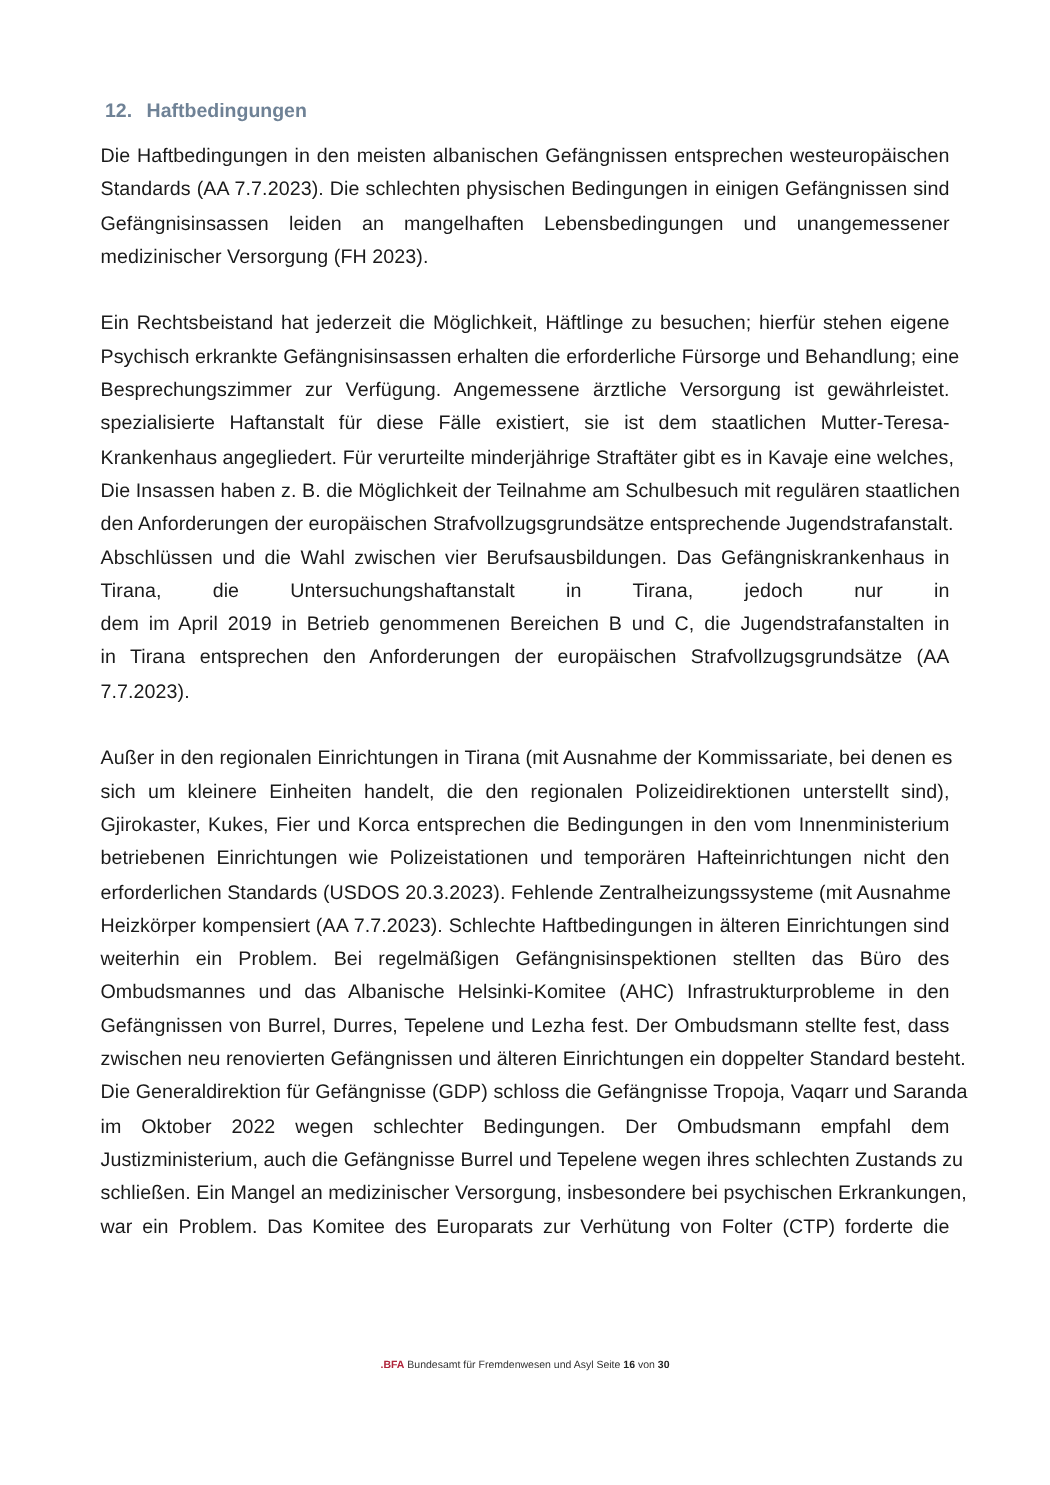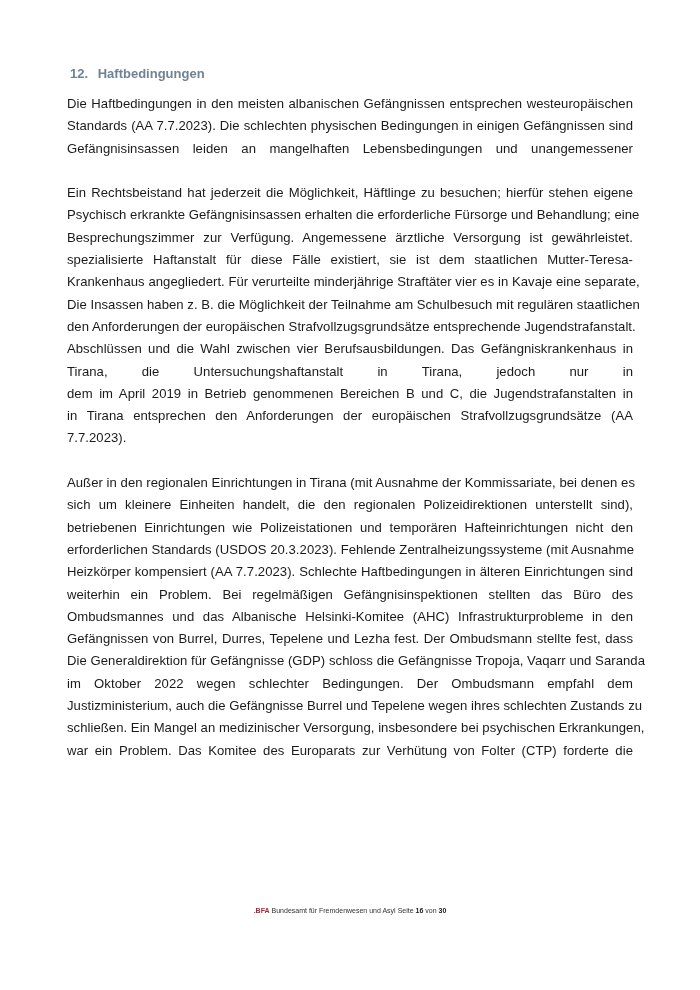--- a/index.html
+++ b/index.html
@@ -72,44 +72,47 @@
   <div class="heading">
     <span class="num">12.</span>
     <span>Haftbedingungen</span>
   </div>
 
   <div id="paragraphs">
       <div class="para">
         <span class="line">Die Haftbedingungen in den meisten albanischen Gefängnissen entsprechen westeuropäischen</span>
         <span class="line">Standards (AA 7.7.2023). Die schlechten physischen Bedingungen in einigen Gefängnissen sind</span>
         <span class="line">Gefängnisinsassen leiden an mangelhaften Lebensbedingungen und unangemessener</span>
+        <span class="line last">medizinischer Versorgung (FH 2023).</span>
       </div>
       <div class="para">
         <span class="line">Ein Rechtsbeistand hat jederzeit die Möglichkeit, Häftlinge zu besuchen; hierfür stehen eigene</span>
         <span class="line">Psychisch erkrankte Gefängnisinsassen erhalten die erforderliche Fürsorge und Behandlung; eine</span>
         <span class="line">Besprechungszimmer zur Verfügung. Angemessene ärztliche Versorgung ist gewährleistet.</span>
         <span class="line">spezialisierte Haftanstalt für diese Fälle existiert, sie ist dem staatlichen Mutter-Teresa-</span>
-        <span class="line">Krankenhaus angegliedert. Für verurteilte minderjährige Straftäter vier es in Kavaje eine separate,</span>
+        <span class="line">Krankenhaus angegliedert. Für verurteilte minderjährige Straftäter gibt es in Kavaje eine welches,</span>
         <span class="line">Die Insassen haben z. B. die Möglichkeit der Teilnahme am Schulbesuch mit regulären staatlichen</span>
         <span class="line">den Anforderungen der europäischen Strafvollzugsgrundsätze entsprechende Jugendstrafanstalt.</span>
         <span class="line">Abschlüssen und die Wahl zwischen vier Berufsausbildungen. Das Gefängniskrankenhaus in</span>
         <span class="line">Tirana, die Untersuchungshaftanstalt in Tirana, jedoch nur in</span>
         <span class="line">dem im April 2019 in Betrieb genommenen Bereichen B und C, die Jugendstrafanstalten in</span>
         <span class="line">in Tirana entsprechen den Anforderungen der europäischen Strafvollzugsgrundsätze (AA</span>
         <span class="line last">7.7.2023).</span>
       </div>
       <div class="para">
         <span class="line">Außer in den regionalen Einrichtungen in Tirana (mit Ausnahme der Kommissariate, bei denen es</span>
         <span class="line">sich um kleinere Einheiten handelt, die den regionalen Polizeidirektionen unterstellt sind),</span>
+        <span class="line">Gjirokaster, Kukes, Fier und Korca entsprechen die Bedingungen in den vom Innenministerium</span>
         <span class="line">betriebenen Einrichtungen wie Polizeistationen und temporären Hafteinrichtungen nicht den</span>
         <span class="line">erforderlichen Standards (USDOS 20.3.2023). Fehlende Zentralheizungssysteme (mit Ausnahme</span>
         <span class="line">Heizkörper kompensiert (AA 7.7.2023). Schlechte Haftbedingungen in älteren Einrichtungen sind</span>
         <span class="line">weiterhin ein Problem. Bei regelmäßigen Gefängnisinspektionen stellten das Büro des</span>
         <span class="line">Ombudsmannes und das Albanische Helsinki-Komitee (AHC) Infrastrukturprobleme in den</span>
         <span class="line">Gefängnissen von Burrel, Durres, Tepelene und Lezha fest. Der Ombudsmann stellte fest, dass</span>
+        <span class="line">zwischen neu renovierten Gefängnissen und älteren Einrichtungen ein doppelter Standard besteht.</span>
         <span class="line">Die Generaldirektion für Gefängnisse (GDP) schloss die Gefängnisse Tropoja, Vaqarr und Saranda</span>
         <span class="line">im Oktober 2022 wegen schlechter Bedingungen. Der Ombudsmann empfahl dem</span>
         <span class="line">Justizministerium, auch die Gefängnisse Burrel und Tepelene wegen ihres schlechten Zustands zu</span>
         <span class="line">schließen. Ein Mangel an medizinischer Versorgung, insbesondere bei psychischen Erkrankungen,</span>
         <span class="line">war ein Problem. Das Komitee des Europarats zur Verhütung von Folter (CTP) forderte die</span>
       </div>
     </div>
 </div>
 
 <div class="footer">

